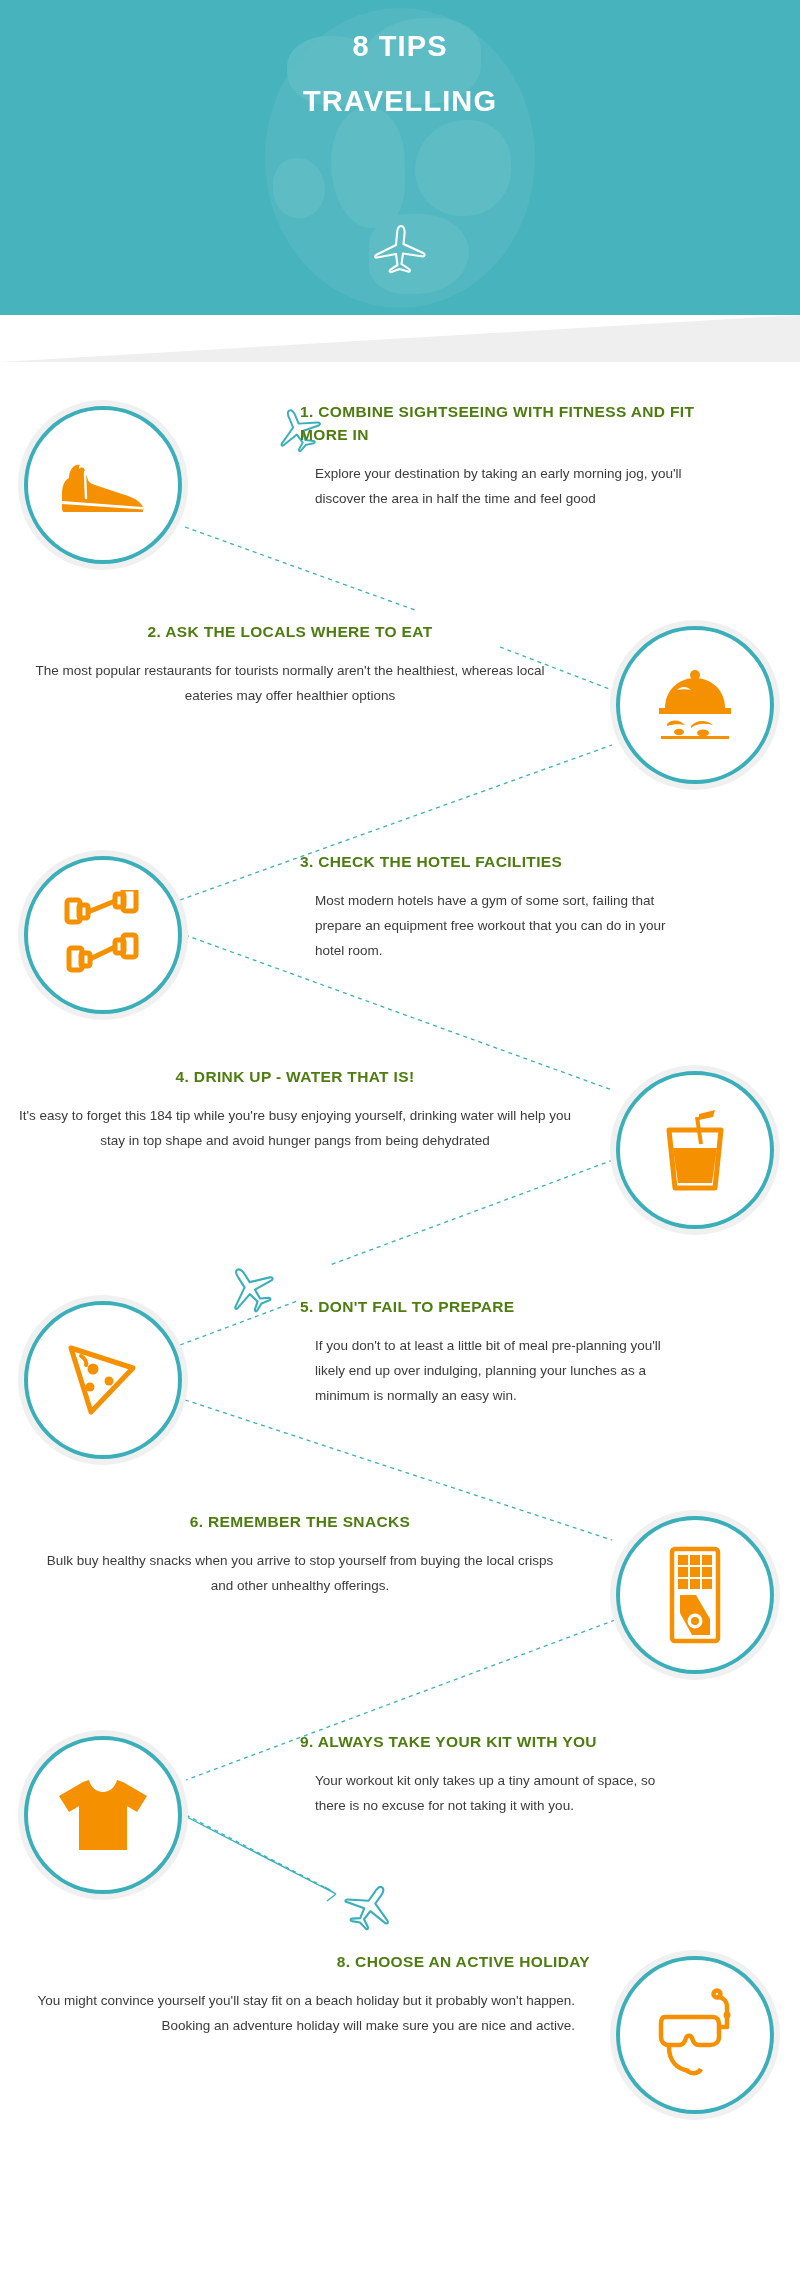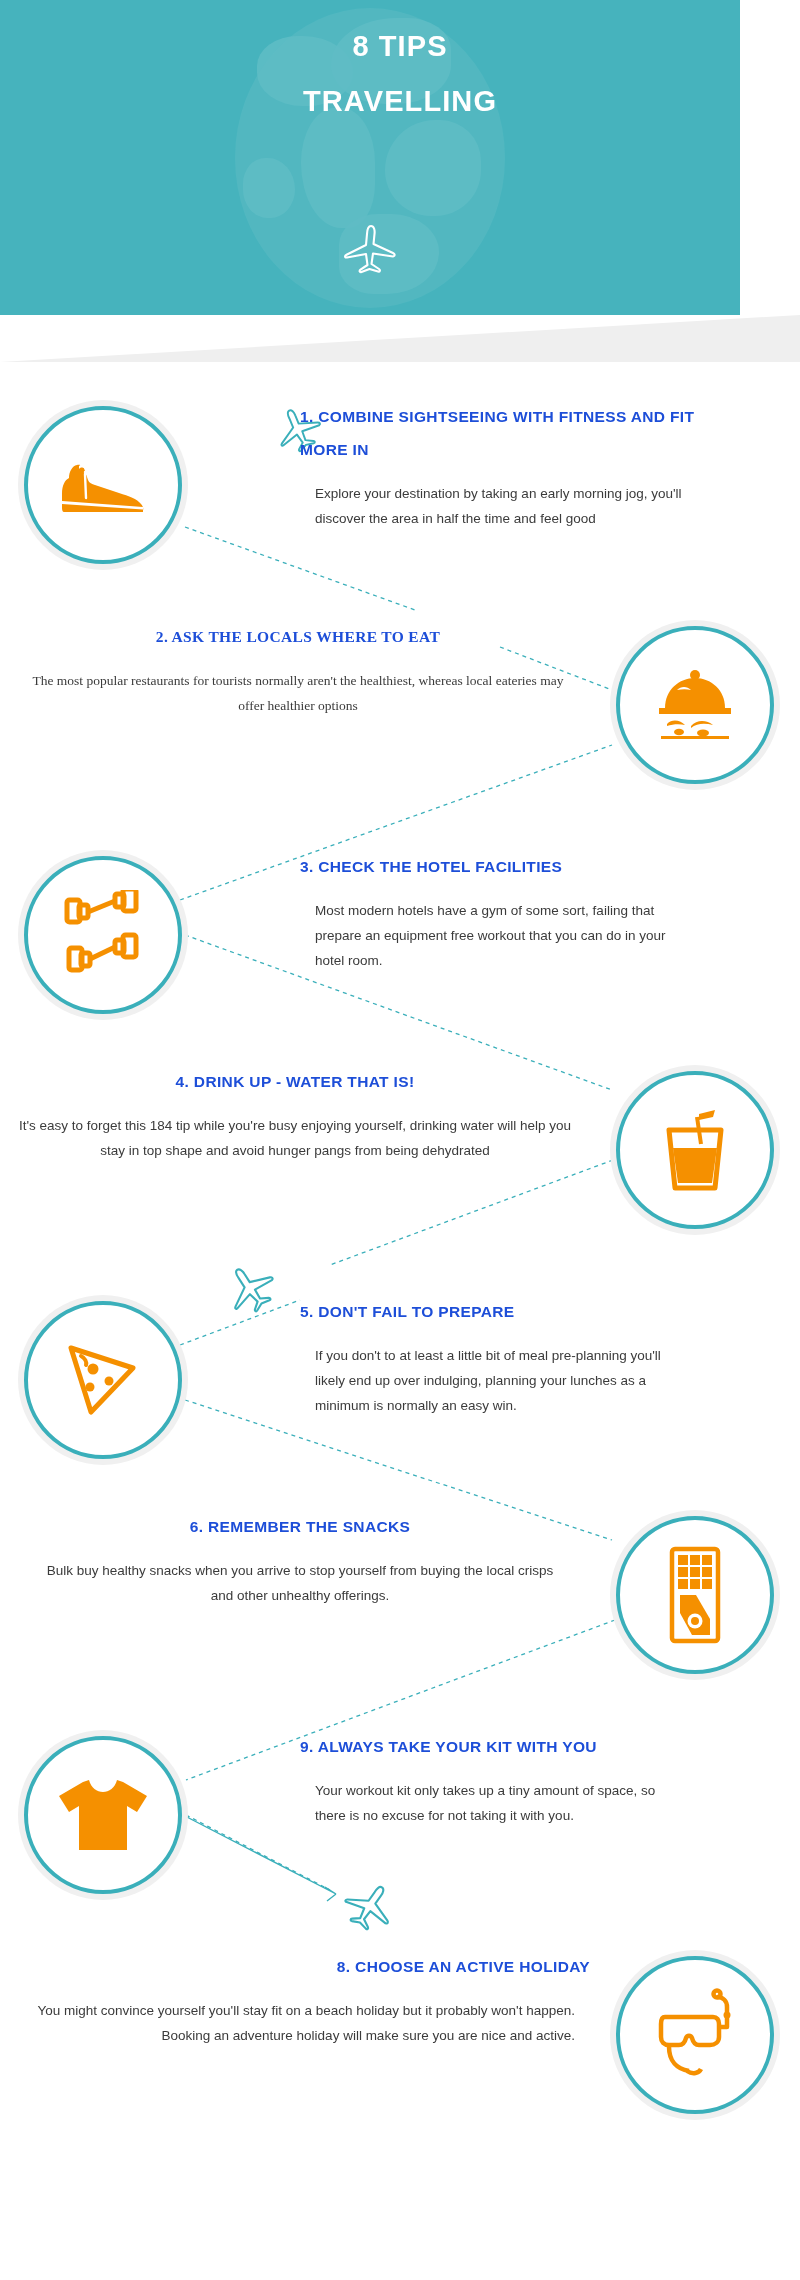--- a/index.html
+++ b/index.html
@@ -14,21 +14,21 @@
     width:800px;
     height:2280px;
     overflow:hidden;
     background:#ffffff;
   }
 
   
   #header{
     position:absolute;
     left:0; top:0;
-    width:740px; height:315px;
+    width:800px; height:315px;
     background:#46b3bd;
     overflow:hidden;
   }
   #globe{
     position:absolute;
     left:50%;
     top:8px;
     transform:translateX(-50%);
     width:270px;
     height:300px;
@@ -117,25 +117,25 @@
 
   .text-block{
     position:absolute;
     top:0;
     width:400px;
   }
   .text-block.right-side{ left:300px; text-align:left; }
   .text-block.center-left{  left:8px;   text-align:center; }
 
   .tip-heading{
-    color:#1d4ed8;
+    color:#4d7c0f;
     font-size:15.5px;
     font-weight:bold;
     letter-spacing:.35px;
-    line-height:33px;
+    line-height:23px;
     margin:0 0 6px 0;
   }
   .tip-body{
     color:#3b3b3b;
     font-size:13.5px;
     line-height:25px;
     margin:15px;
   }
 
   
@@ -258,21 +258,21 @@
               <path d="M20 56 C26 50 34 53 38 57 C33 56 26 56 20 58 Z"></path>
               <path d="M44 58 C50 51 60 52 66 57 C58 55 50 55 44 60 Z"></path>
               <ellipse cx="32" cy="64" rx="5" ry="3.2"></ellipse>
               <ellipse cx="56" cy="65" rx="6" ry="3.4"></ellipse>
               <path d="M14 68 L82 68 L82 71 L14 71 Z"></path>
             </g>
           </svg>
         </span>
       </div>
     </div>
-    <div class="text-block center-left" style="left:8px; width:580px;font-family:Liberation Serif, serif;">
+    <div class="text-block center-left" style="left:0; width:580px;">
       <p class="tip-heading">2. ASK THE LOCALS WHERE TO EAT</p>
       <p class="tip-body">The most popular restaurants for tourists normally aren't the healthiest, whereas local eateries may offer healthier options</p>
     </div>
   </div>
 
   <div class="tip" style="top:850px;">
     <div class="circle-wrap left">
       <div class="halo"></div>
       <div class="circle">
         <span>

